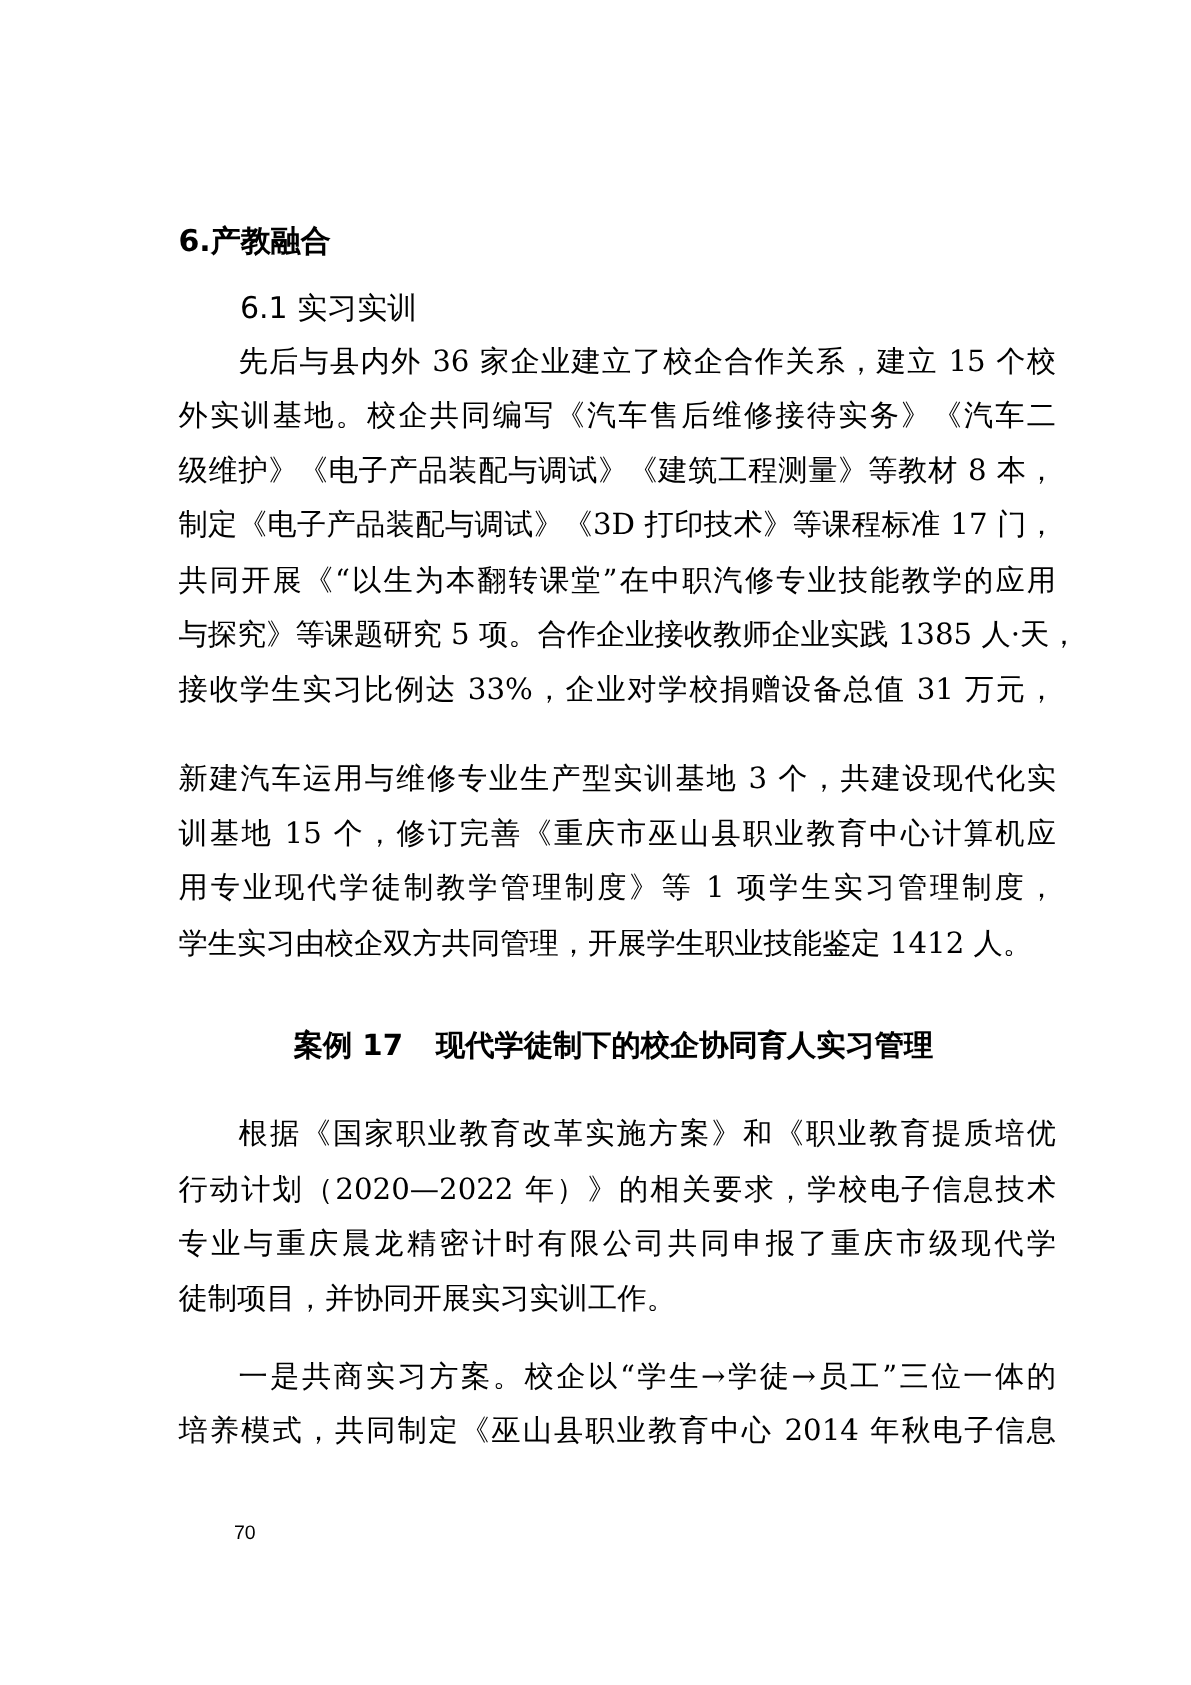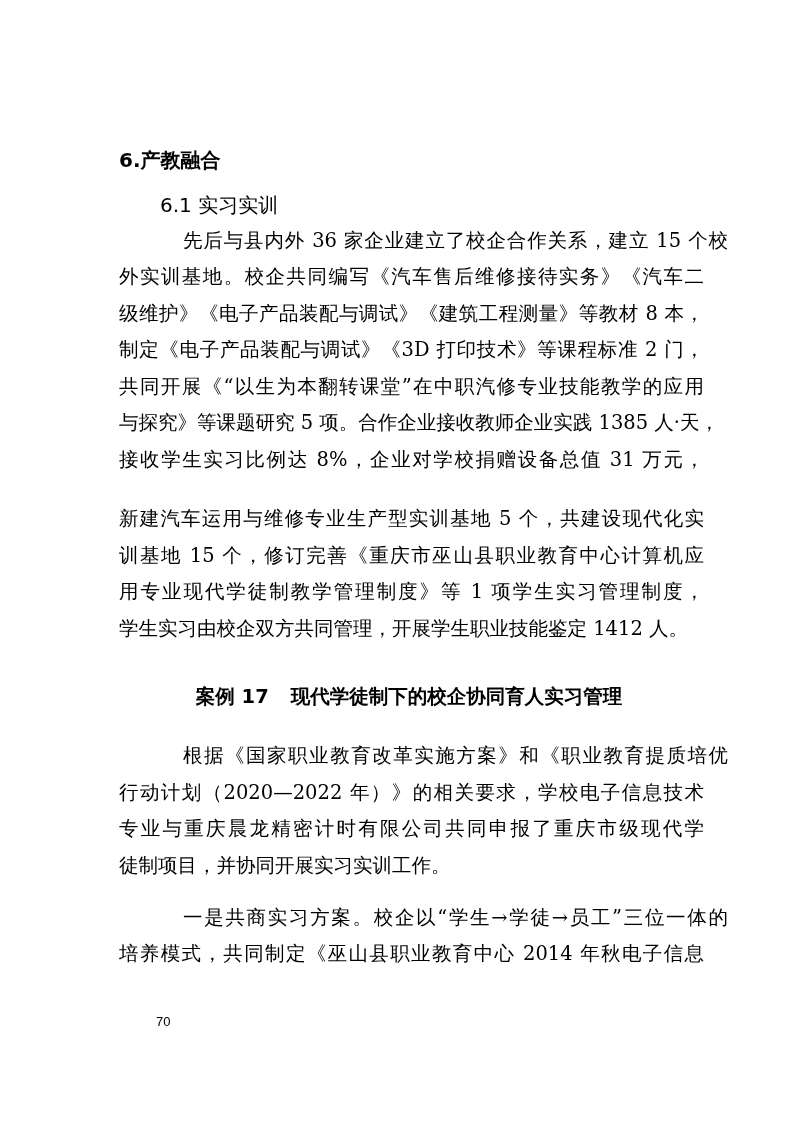--- a/index.html
+++ b/index.html
@@ -11,21 +11,21 @@
       width: 585px;
       font-family: "DejaVu Serif", "Liberation Serif", serif;
       font-size: 19.5px;
       line-height: 24px;
       white-space: nowrap;
       text-align: justify;
       text-align-last: justify;
       letter-spacing: 0px;
     }
     .line.last { text-align-last: left; }
-    .line.indent { left: 147px; width: 545px; margin-left: 24px; }
+    .line.indent { left: 147px; width: 545px; }
     .h1 {
       position: absolute; left: 107px; top: 148px;
       font-family: "DejaVu Sans", "Liberation Sans", sans-serif;
       font-weight: bold; font-size: 20px; line-height: 24px;
     }
     .h2 {
       position: absolute; left: 148px; top: 193px;
       font-family: "DejaVu Sans", "Liberation Sans", sans-serif;
       font-size: 20px; line-height: 24px;
     }
@@ -48,25 +48,25 @@
 
 <div class="page">
 
   <div class="h1">6.产教融合</div>
   <div class="h2">6.1 实习实训</div>
 
   <div>
     <div class="line indent" style="top:229px">先后与县内外 36 家企业建立了校企合作关系，建立 15 个校</div>
     <div class="line" style="top:265px">外实训基地。校企共同编写《汽车售后维修接待实务》《汽车二</div>
     <div class="line" style="top:302px">级维护》《电子产品装配与调试》《建筑工程测量》等教材 8 本，</div>
-    <div class="line" style="top:338px">制定《电子产品装配与调试》《3D 打印技术》等课程标准 2 门，</div>
+    <div class="line" style="top:338px">制定《电子产品装配与调试》《3D 打印技术》等课程标准 17 门，</div>
     <div class="line" style="top:375px">共同开展《“以生为本翻转课堂”在中职汽修专业技能教学的应用</div>
     <div class="line" style="top:411px">与探究》等课题研究 5 项。合作企业接收教师企业实践 1385 人·天，</div>
-    <div class="line" style="top:448px">接收学生实习比例达 8%，企业对学校捐赠设备总值 31 万元，</div>
-    <div class="line" style="top:507px">新建汽车运用与维修专业生产型实训基地 5 个，共建设现代化实</div>
+    <div class="line" style="top:448px">接收学生实习比例达 33%，企业对学校捐赠设备总值 31 万元，</div>
+    <div class="line" style="top:507px">新建汽车运用与维修专业生产型实训基地 3 个，共建设现代化实</div>
     <div class="line" style="top:544px">训基地 15 个，修订完善《重庆市巫山县职业教育中心计算机应</div>
     <div class="line" style="top:580px">用专业现代学徒制教学管理制度》等 1 项学生实习管理制度，</div>
     <div class="line last" style="top:617px">学生实习由校企双方共同管理，开展学生职业技能鉴定 1412 人。</div>
   </div>
 
   <div class="case-title">
     <span>案例 17</span><span class="gap"></span><span>现代学徒制下的校企协同育人实习管理</span>
   </div>
 
   <div>

